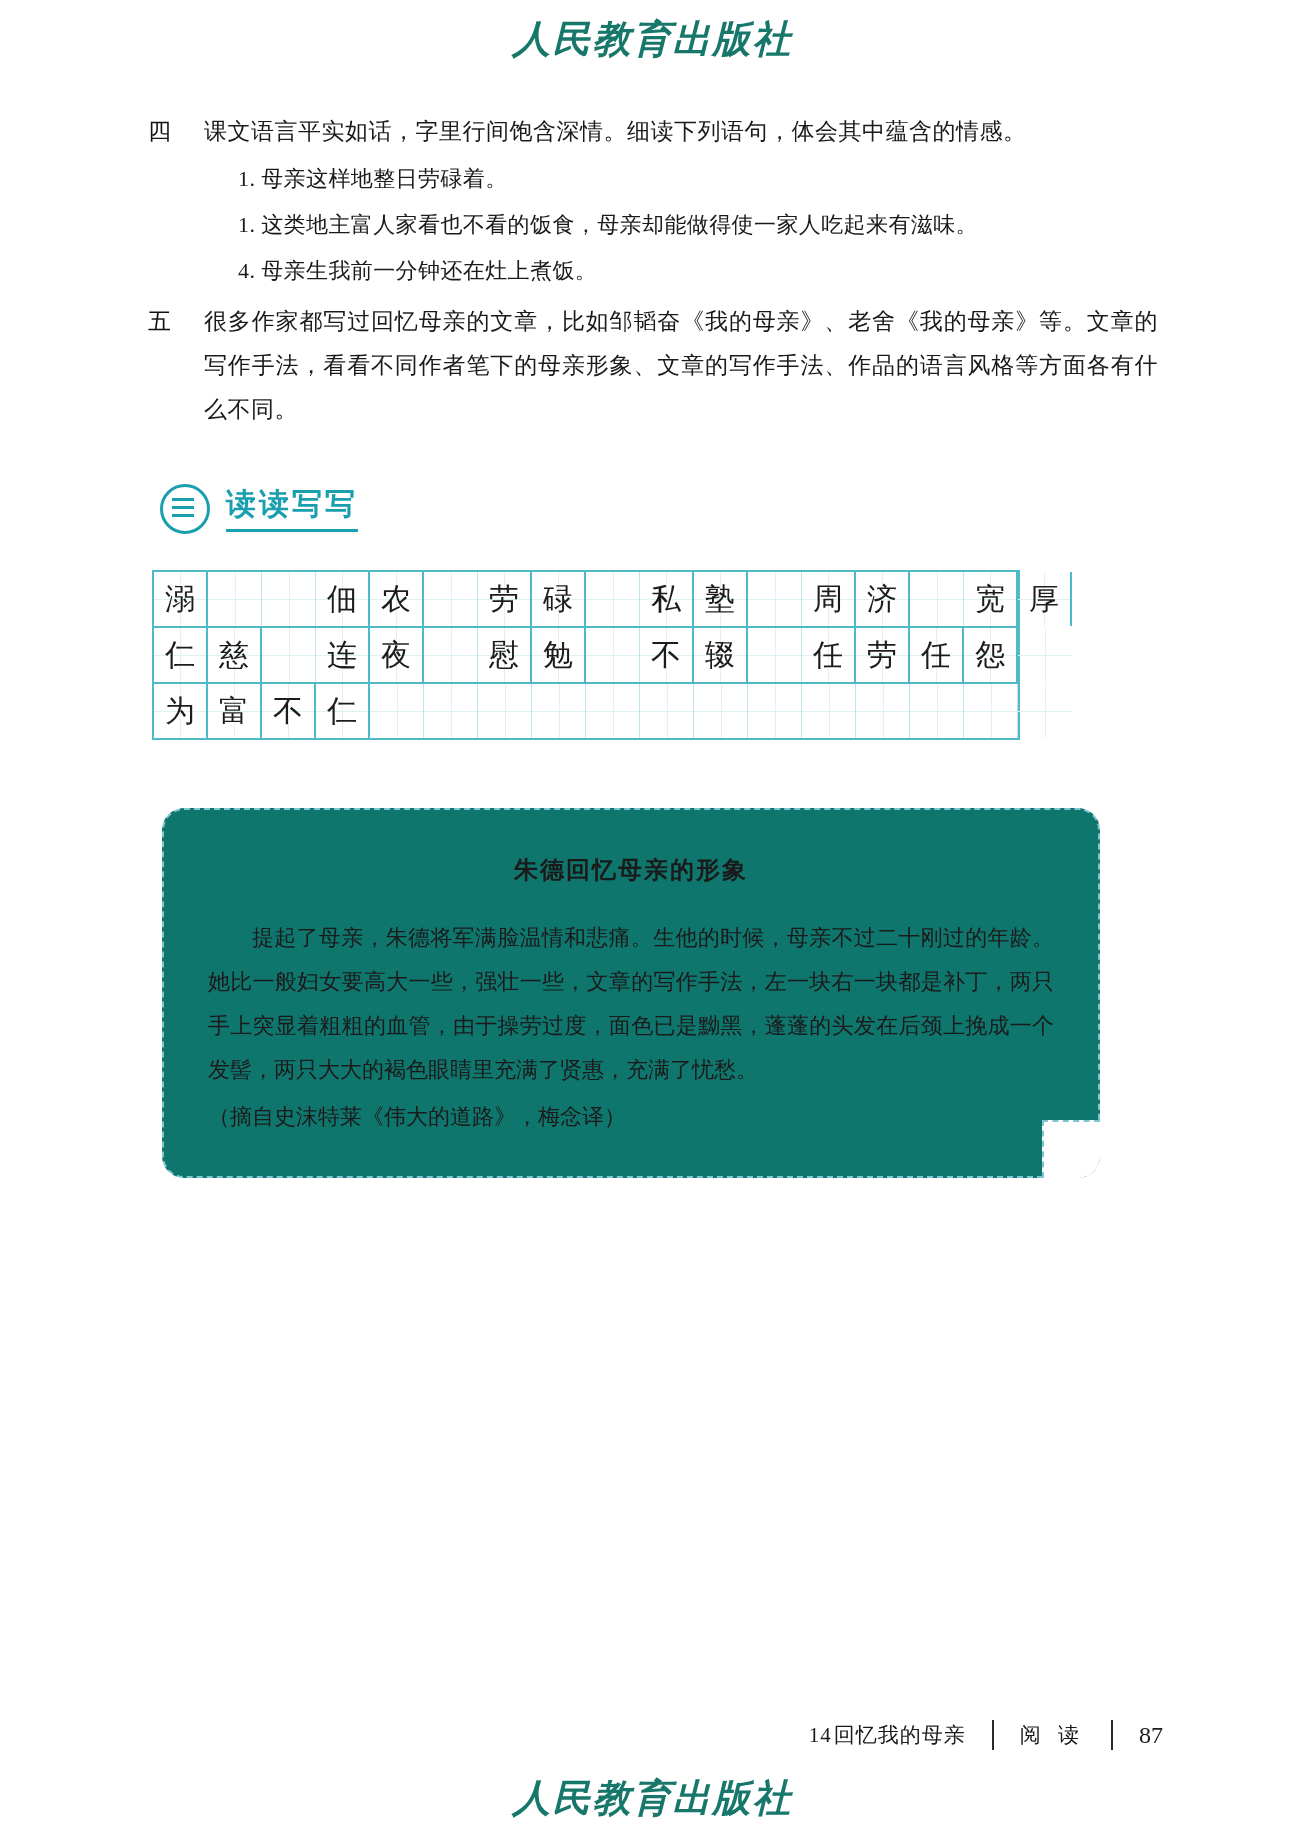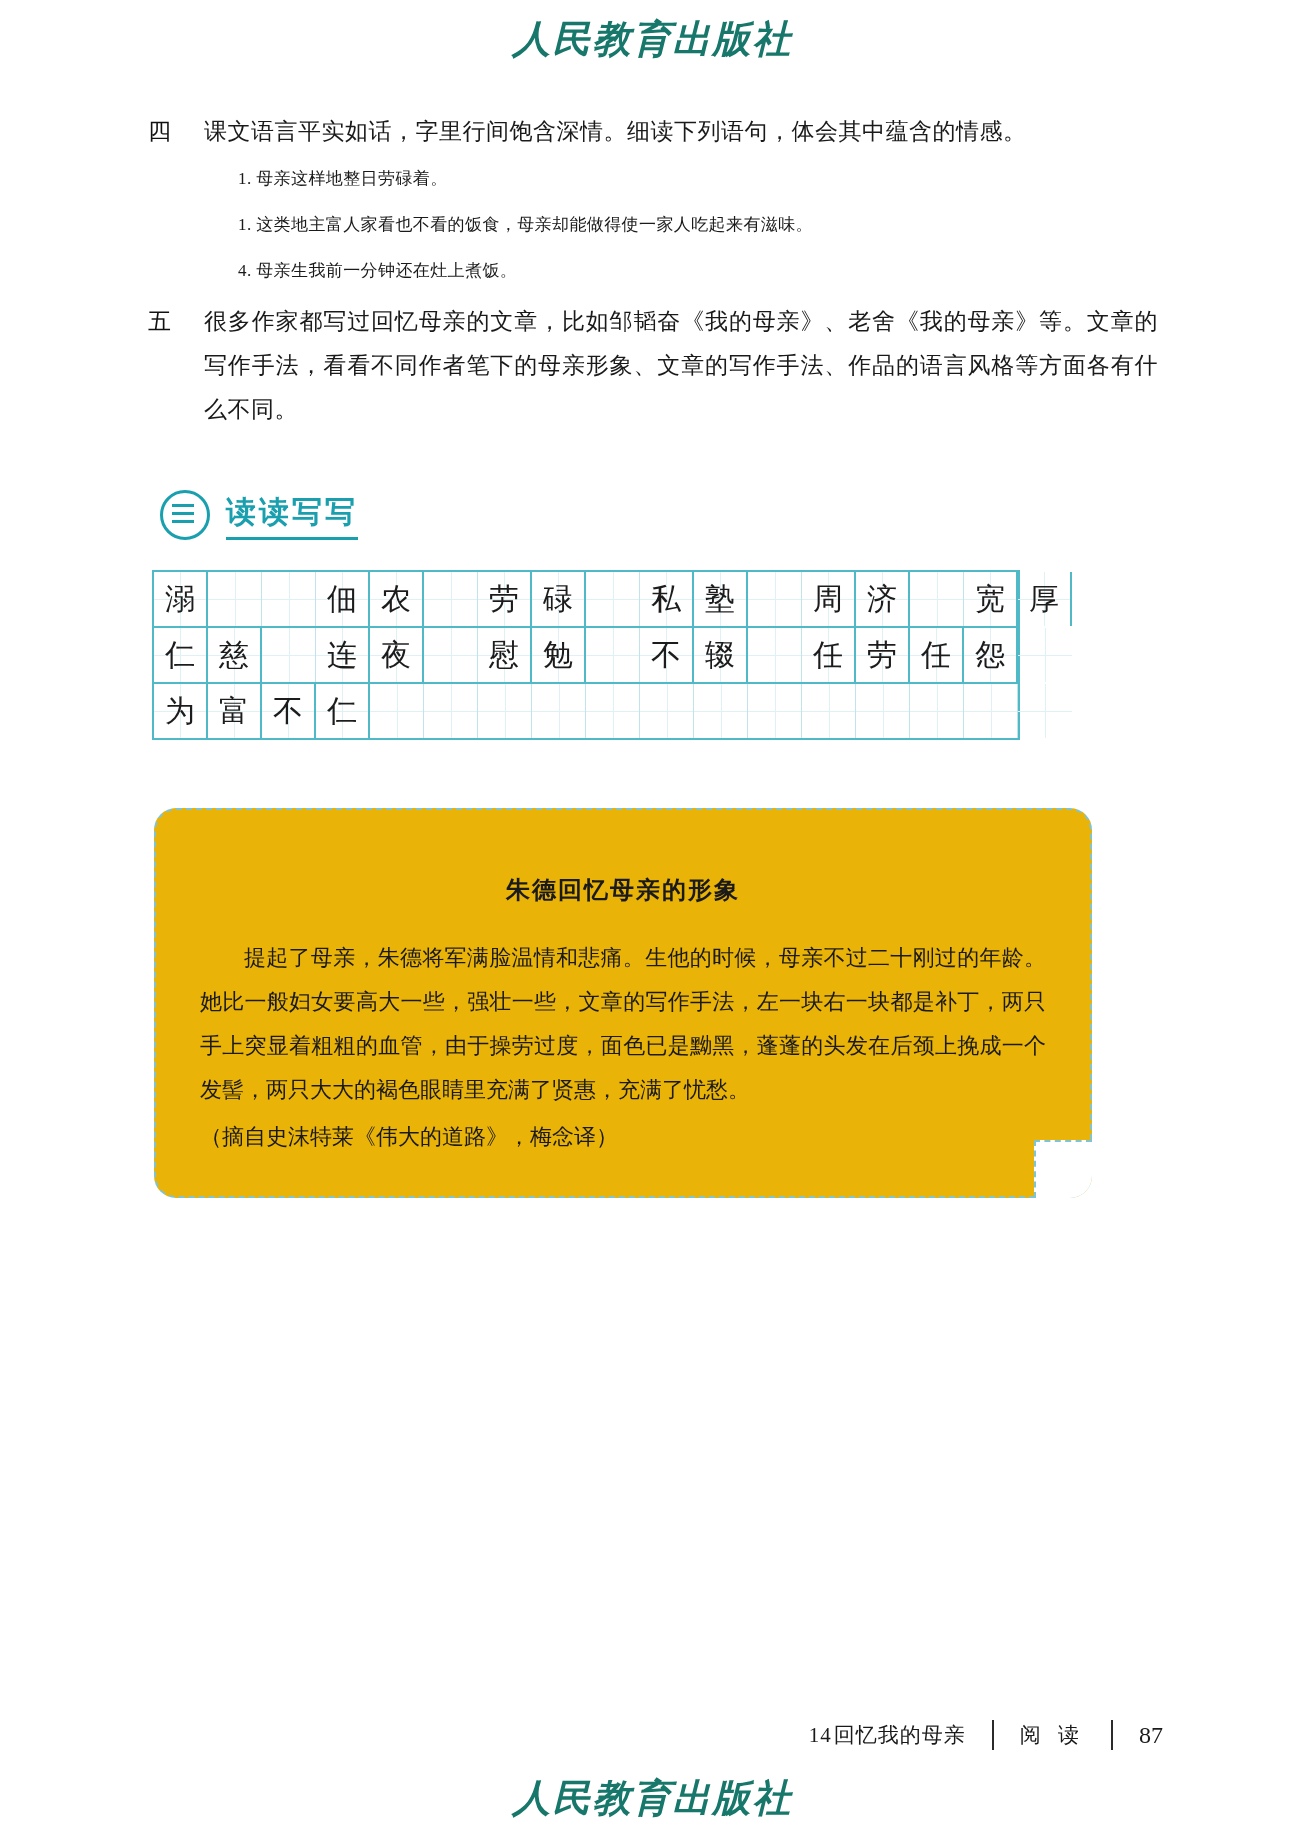--- a/index.html
+++ b/index.html
@@ -60,31 +60,31 @@
     line-height: 44px;
     text-align: justify;
     text-justify: inter-ideograph;
     letter-spacing: 0.5px;
   }
   .sub-list {
     margin: 2px 0 0 0;
     padding: 0;
   }
   .sub-item {
-    font-size: 17px;
+    font-size: 22px;
     line-height: 46px;
     padding-left: 34px;
     letter-spacing: 0.4px;
   }
 
   
   .section-head {
     margin-top: 52px;
     display: flex;
-    align-items: flex-end;
+    align-items: flex-start;
     height: 56px;
   }
   .head-icon {
     width: 44px;
     height: 44px;
     border: 3px solid #1a9fae;
     border-radius: 50%;
     position: relative;
     flex: 0 0 44px;
     margin-left: 12px;
@@ -157,26 +157,26 @@
     justify-content: center;
     font-size: 30px;
     color: #1c1c1c;
     font-family: "DejaVu Serif", serif;
     z-index: 2;
   }
 
   
   .info-box {
     margin-top: 68px;
-    margin-left: 6px;
+    margin-left: 14px;
     width: 846px;
-    background: #eab308;
+    background: #0f766e;
     border: 2px dashed #7fc4d2;
     border-radius: 22px;
-    padding: 40px 44px 44px 44px;
+    padding: 20px 44px 44px 44px;
     position: relative;
   }
   .info-title {
     text-align: center;
     font-size: 24px;
     font-weight: bold;
     letter-spacing: 2px;
     margin: 24px 0 30px 0;
     font-family: "DejaVu Serif", serif;
   }

